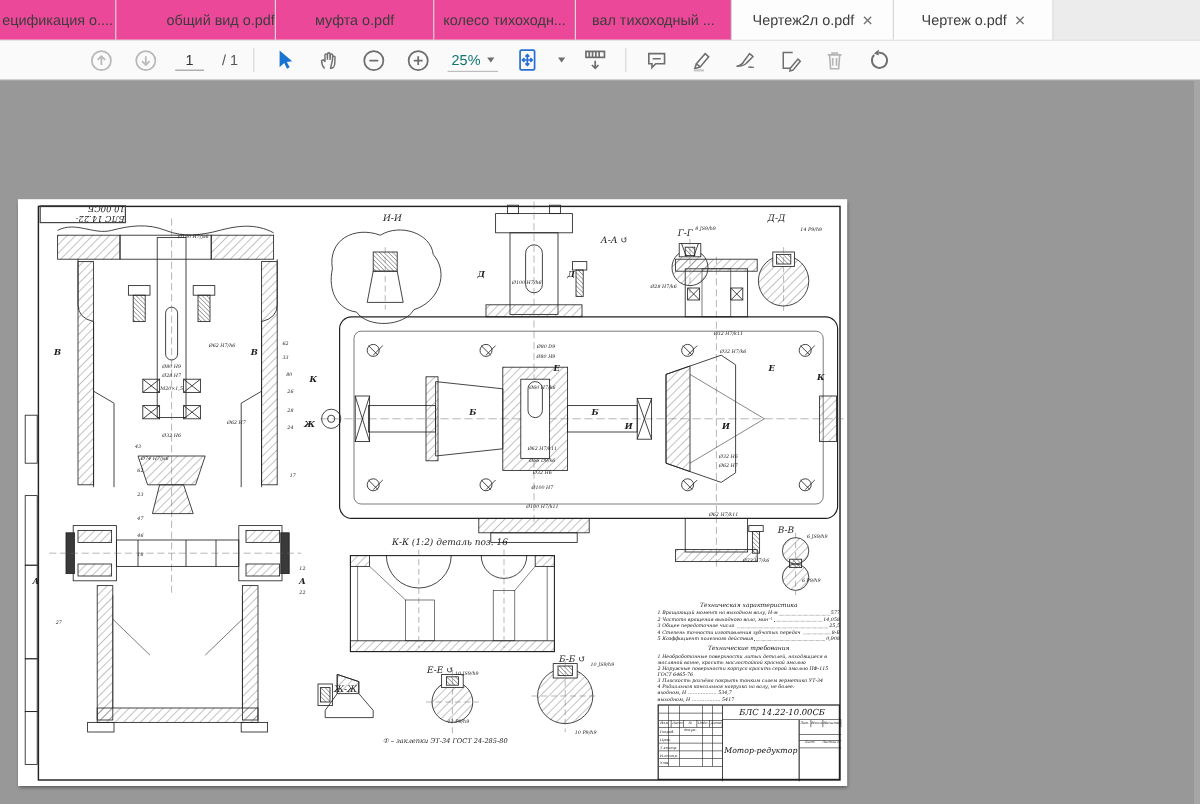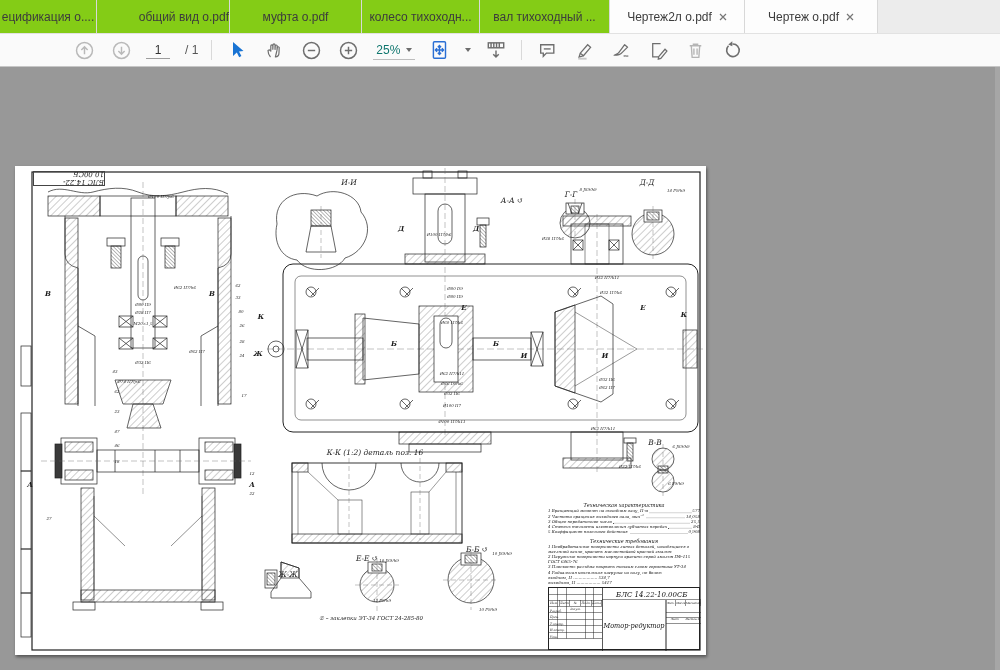--- a/index.html
+++ b/index.html
@@ -2,21 +2,21 @@
 <html><head>
 <meta charset="utf-8">
 <style>
   * { margin:0; padding:0; box-sizing:border-box; }
   html,body { width:1000px; height:670px; overflow:hidden; background:#989898;
               font-family:"Liberation Sans", sans-serif; }
 
   
   .tabbar { display:flex; height:34px; background:#ececec; border-bottom:1px solid #e2e2e2; }
   .tab { flex:none; display:flex; align-items:center; justify-content:center; gap:7px;
-         font-size:12px; color:#3c3c3c; background:#84cc16;
+         font-size:12px; color:#3c3c3c; background:#ec4899;
          border-right:1px solid #d8d8d8; overflow:hidden; white-space:nowrap; cursor:default; }
   .tab:nth-child(1){width:97px;} .tab:nth-child(2){width:133px;justify-content:flex-end;} .tab:nth-child(3){width:132px;}
   .tab:nth-child(4){width:118px;} .tab:nth-child(5){width:130px;justify-content:center;} .tab:nth-child(6){width:135px;}
   .tab:nth-child(7){width:133px;} .tab:nth-child(8){width:122px;}
   .tab.light { background:#fdfdfd; }
   .tab .closex { display:flex; align-items:center; }
 
   
   .toolbar { height:33px; background:#fafafa; border-bottom:1px solid #c6c6c6;
              display:flex; align-items:center; padding-left:72px; gap:13px; }
@@ -485,21 +485,21 @@
             <span>Масштаб</span>
           </div>
         <div class="tb-sheet">
             <span>Лист</span>
             <span>Листов 1</span>
           </div>
       </div>
     </div>
 
     <div class="ovl">
-        <span class="ann v" style="left: 334px; top: 16px;">И-И</span>
+        <span class="ann v" style="left: 312px; top: 16px;">И-И</span>
         <span class="ann v" style="left: 497px; top: 34px;">А-А ↺</span>
         <span class="ann v" style="left: 556px; top: 28px;">Г-Г</span>
         <span class="ann v" style="left: 632px; top: 16px;">Д-Д</span>
         <span class="ann v" style="left: 640px; top: 276px;">В-В</span>
         <span class="ann v" style="left: 360px; top: 286px;">К-К (1:2) деталь поз. 16</span>
         <span class="ann v" style="left: 263px; top: 408px; margin-left: 10px;">Ж-Ж</span>
         <span class="ann v" style="left: 352px; top: 392px;">Е-Е ↺</span>
         <span class="ann v" style="left: 462px; top: 383px;">Б-Б ↺</span>
         <span class="ann s" style="left: 33px; top: 127px;">В</span>
         <span class="ann s" style="left: 197px; top: 127px;">В</span>

